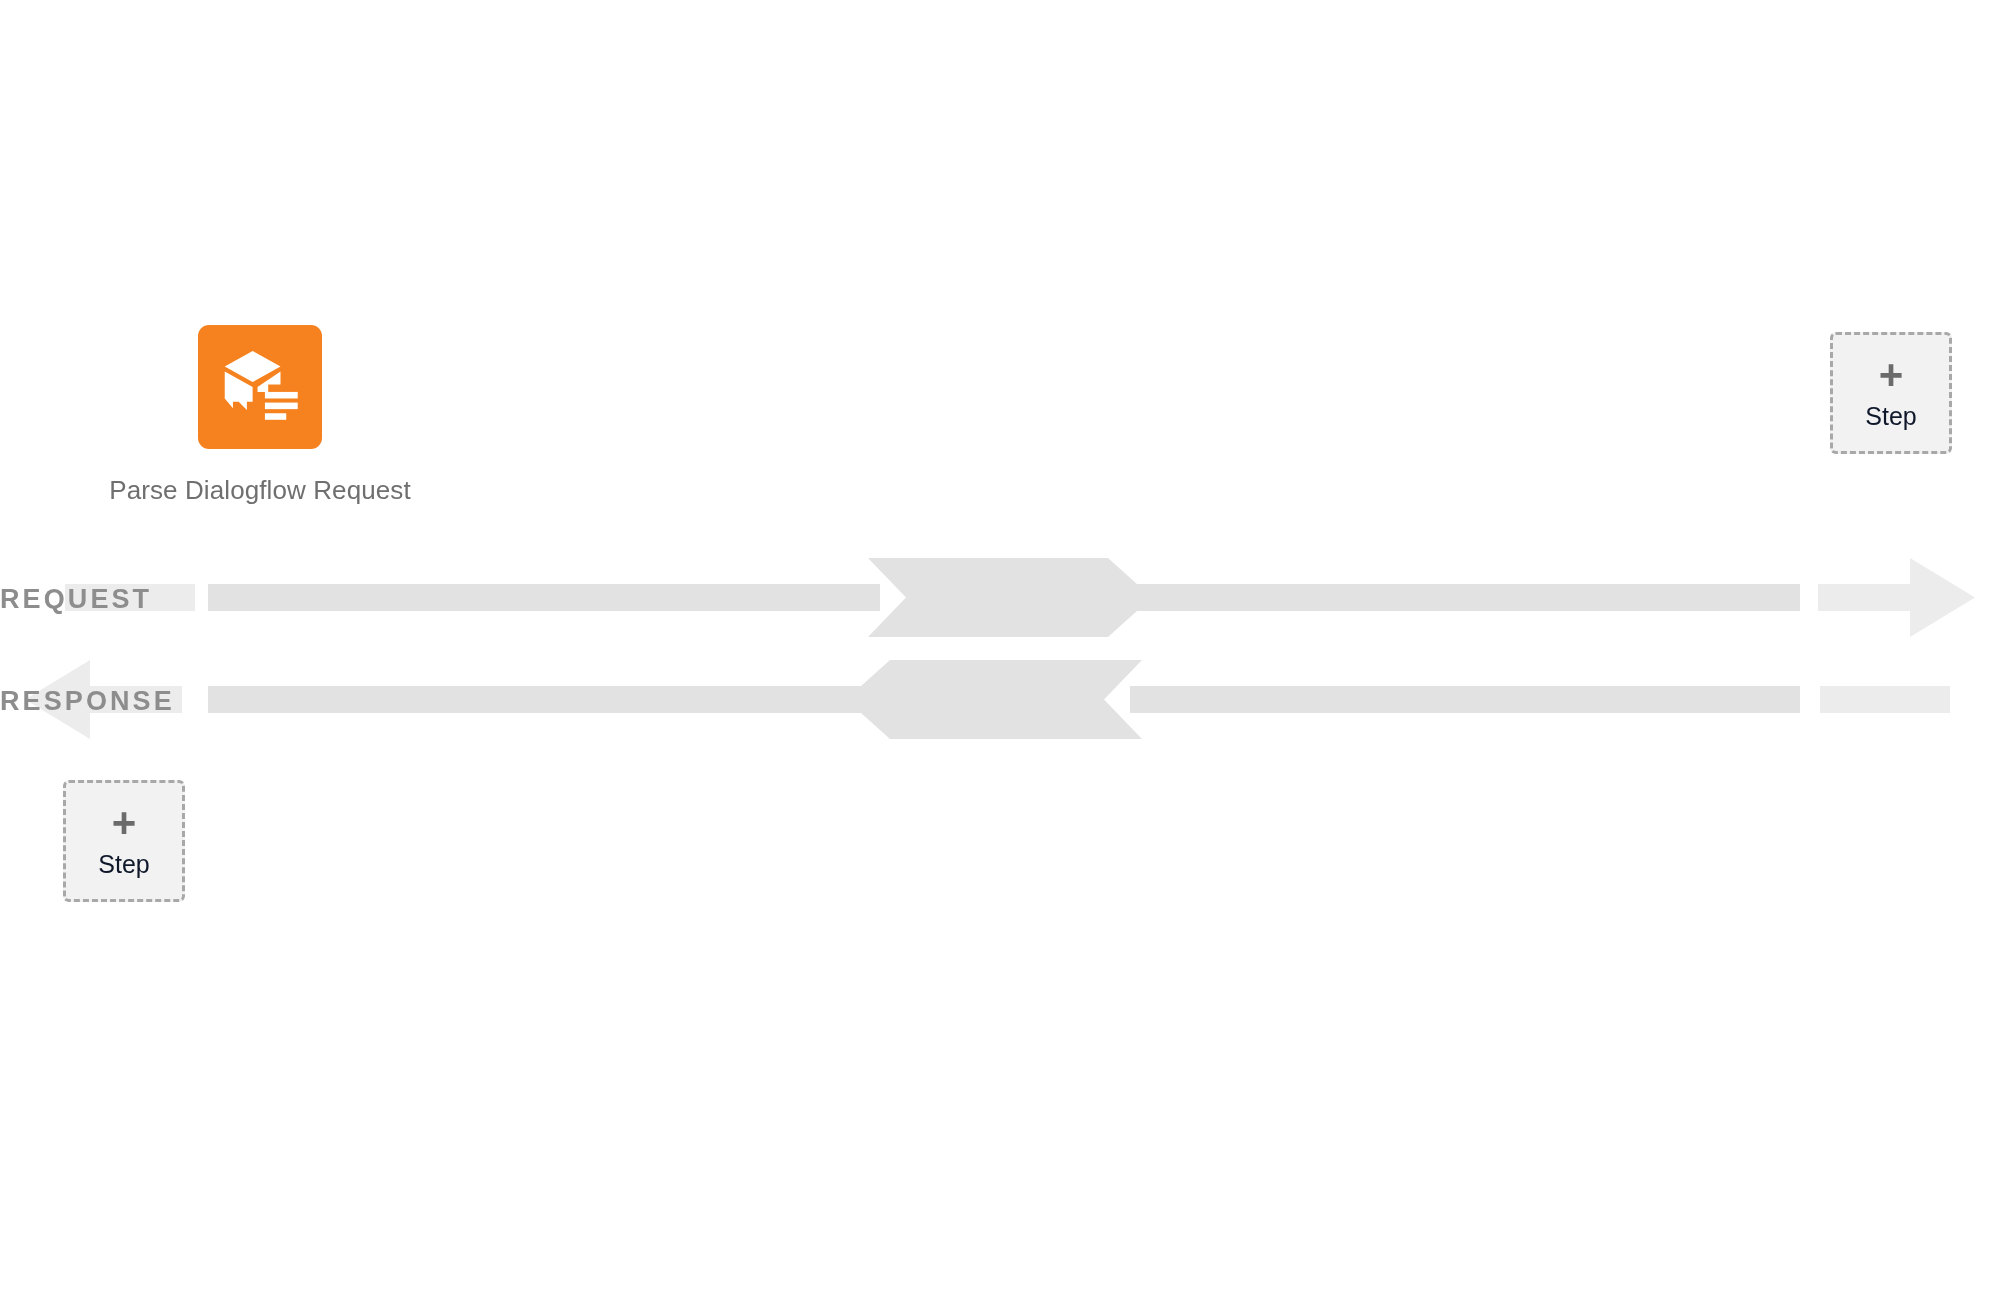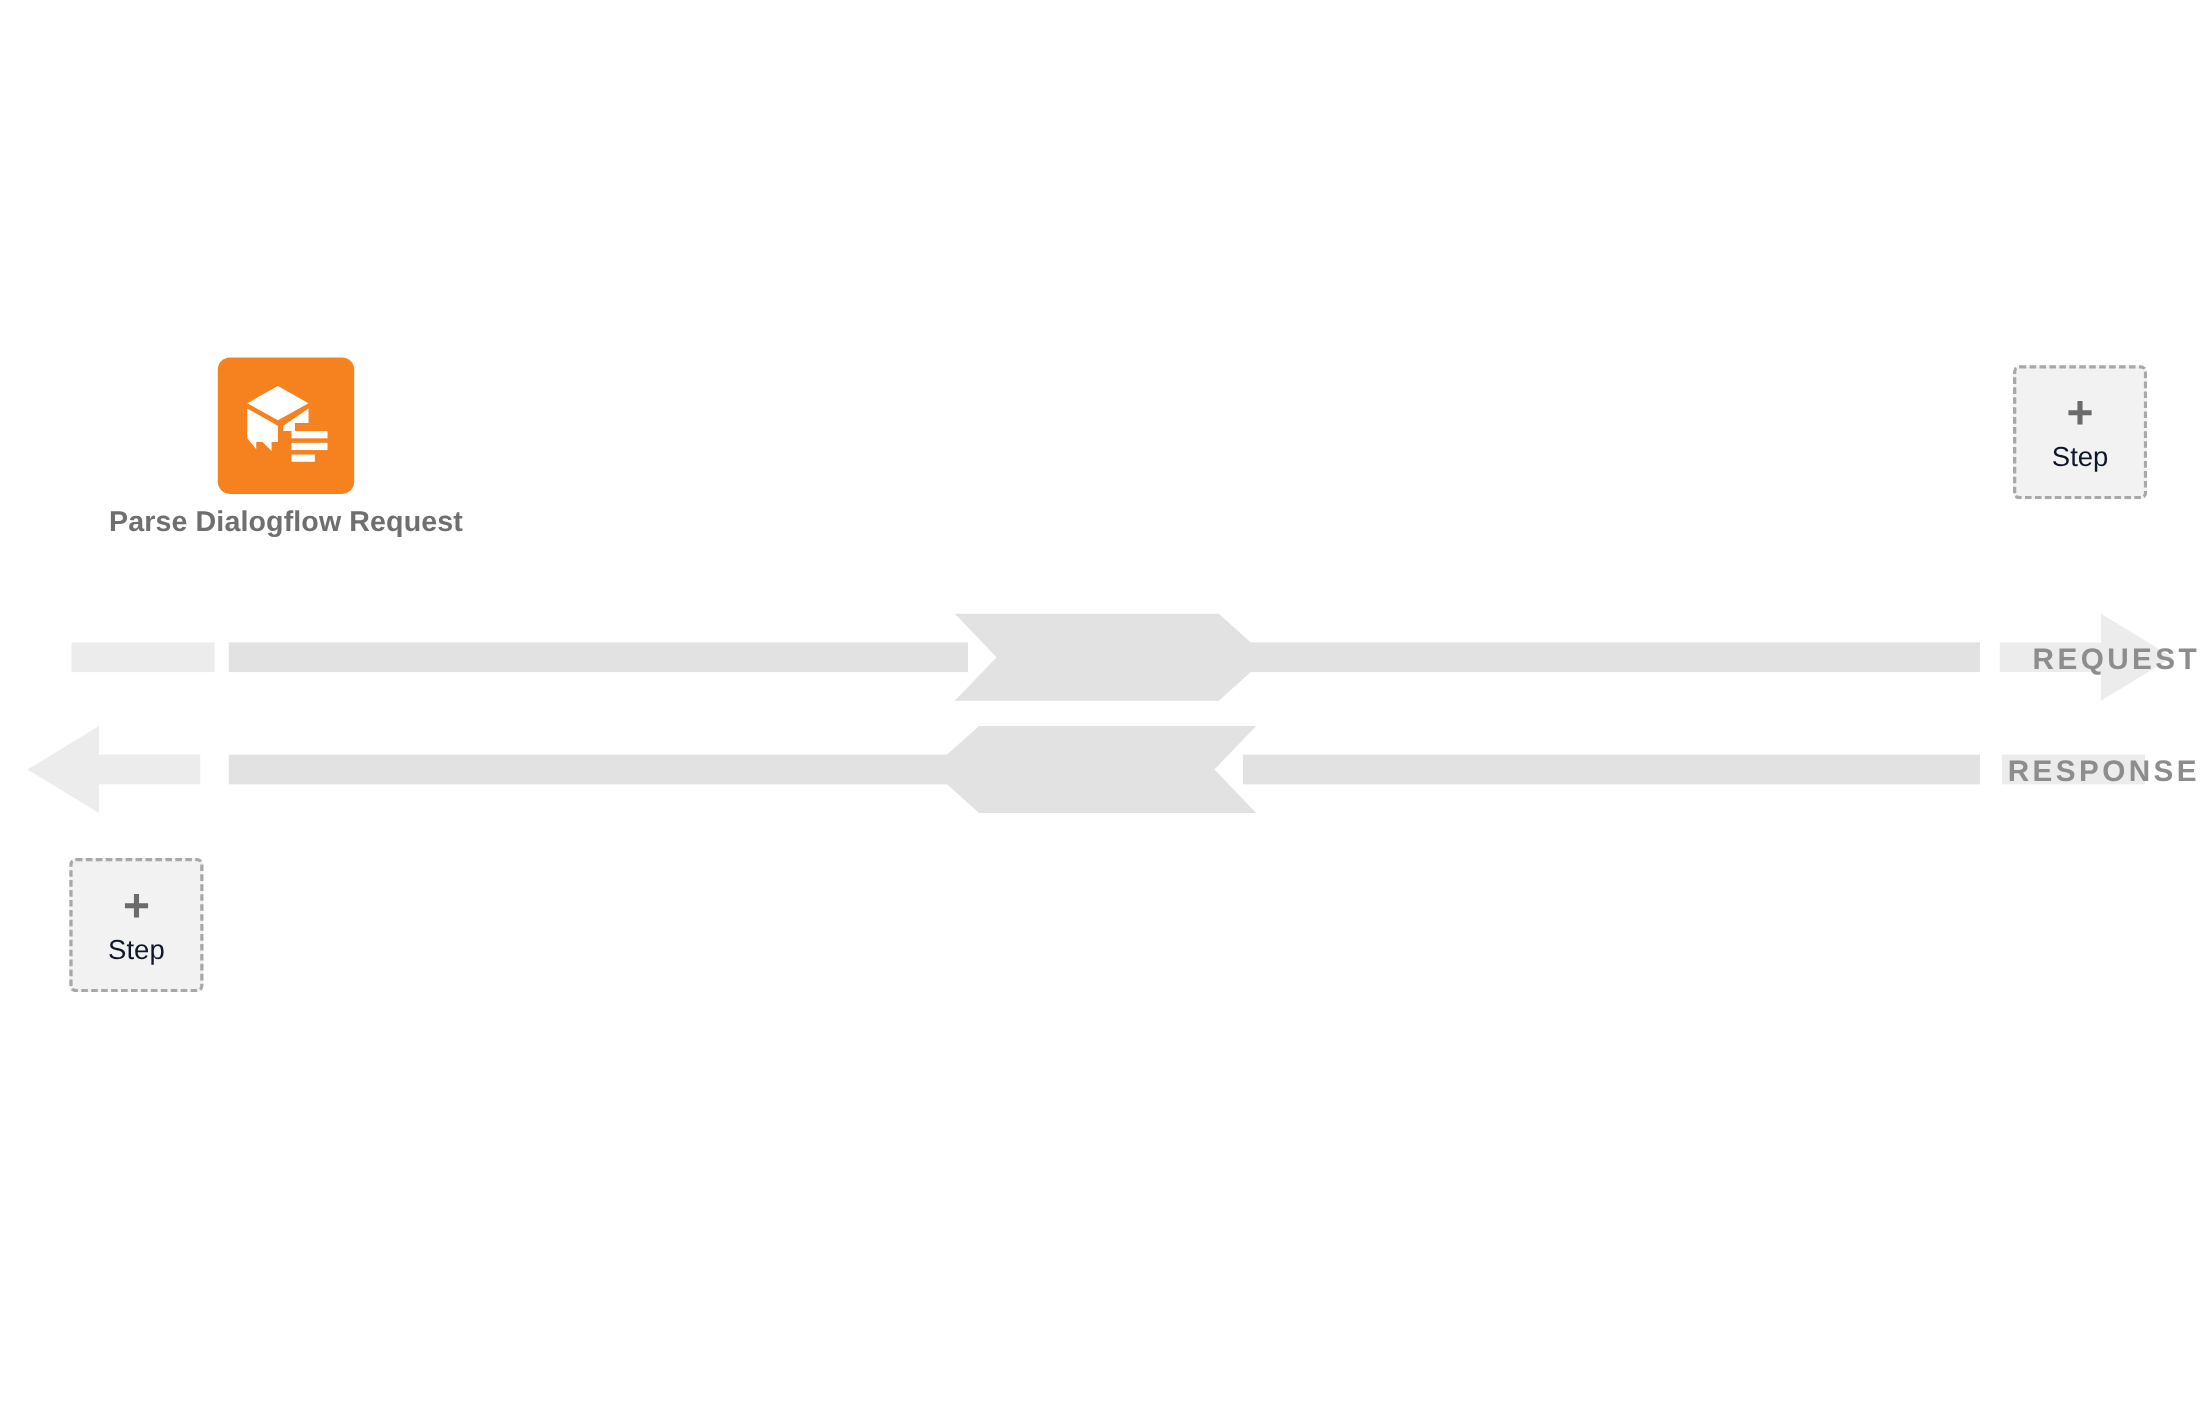--- a/index.html
+++ b/index.html
@@ -34,21 +34,21 @@
     height: 120px;
     overflow: visible;
   }
   .lane-label {
     position: absolute;
     top: 0;
     height: 120px;
     width: 100%;
     display: flex;
     align-items: center;
-    justify-content: flex-end;
+    justify-content: flex-start;
     pointer-events: none;
   }
   .lane-label span {
     font-size: 27px;
     letter-spacing: 3.1px;
     font-weight: 700;
     color: #8d8d8d;
     line-height: 1;
     transform: translateY(1px);
   }
@@ -74,27 +74,26 @@
     align-items: center;
     justify-content: center;
     box-sizing: border-box;
   }
   .node.selected .node-icon {
     box-shadow: 0 0 0 14px #fa6cfa;
     border-radius: 9px;
   }
   .node-icon svg { display: block; }
   .node-label {
-    margin-top: 10px;
+    margin-top: 26px;
     font-size: 26px;
     color: #6f6f6f;
     white-space: nowrap;
     letter-spacing: 0.1px;
     line-height: 1.2;
-    font-weight: bold;
   }
 
   #node-parse-request  { left: 130px;  top: 325px; }
   #node-set-response   { left: 1400px; top: 775px; }
 
   
   .add-step {
     position: absolute;
     width: 122px;
     height: 122px;

